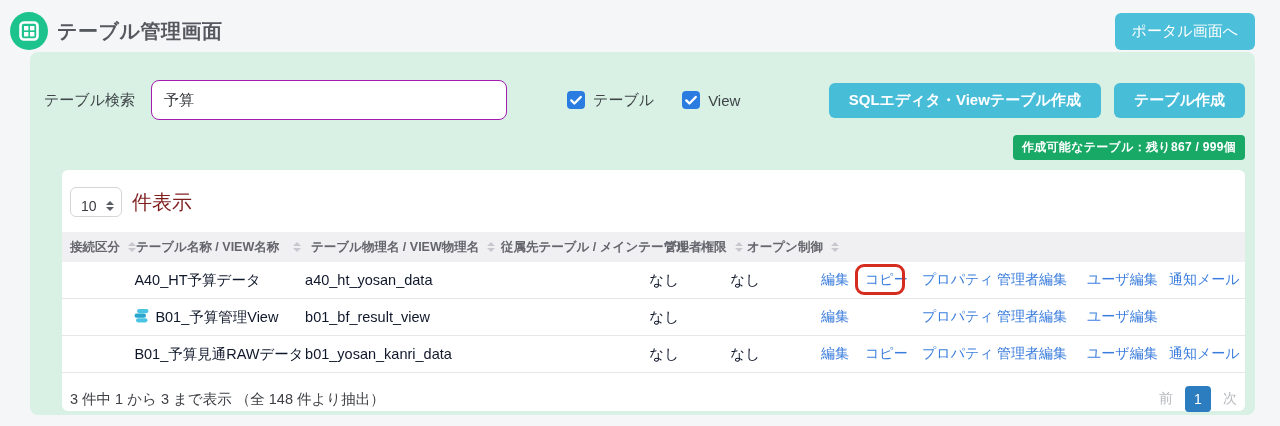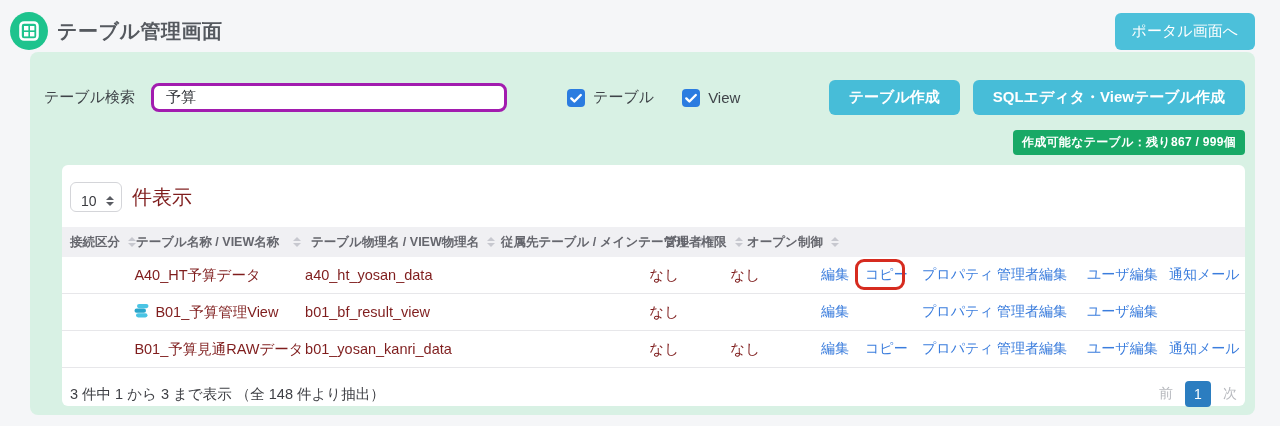--- a/index.html
+++ b/index.html
@@ -34,22 +34,22 @@
     margin:2px 25px 0 30px;
     height:363px;
     background:#d8f1e4;
     border-radius:8px;
     padding:28px 10px 0 14px;
     position:relative;
   }
   .search-row { display:flex; align-items:center; }
   .search-label { font-size:15px; color:#3f4449; margin-right:16px; white-space:nowrap; }
   .search-input {
-    width:356px; height:29px;
-    border:3px solid #a21caf; border-radius:8px;
+    width:356px; height:40px;
+    border:1px solid #a21caf; border-radius:8px;
     background:#fff; font-size:15px; font-family:inherit;
     padding:0 12px; color:#2f3237; outline:none;
   }
   .checkbox-group { display:flex; align-items:center; margin-left:60px; gap:28px; }
   .checkbox-item { display:flex; align-items:center; gap:8px; cursor:pointer; }
   .checkbox-item svg { display:block; }
   .checkbox-label { font-size:15px; color:#3f4449; }
   .search-spacer { flex:1; }
   .btn-cyan {
     background:#47bdd8; color:#fff; border:none;
@@ -97,21 +97,21 @@
   .sort .u { border-bottom:4px solid #c7c8cf; }
   .sort .d { border-top:4px solid #c7c8cf; }
   .row { height:37px; border-bottom:1px solid #e7e7ea; background:#fff; }
   .c-conn   { width:74px;  padding-left:8px; }
   .c-name   { width:175px; display:flex; align-items:center; gap:6px; }
   .c-phys   { width:190px; }
   .c-parent { width:163px; }
   .c-admin  { width:83px;  }
   .c-open   { width:93px;  }
   .c-actions{ flex:1; display:flex; align-items:center; }
-  .cell { white-space:nowrap; overflow:hidden; color:#7f1d1d; }
+  .cell { white-space:nowrap; overflow:hidden; color:#0f172a; }
   .slot { display:inline-block; white-space:nowrap; }
   .s-edit{width:44px}.s-copy{width:57px}.s-props{width:75px}.s-adm{width:90px}.s-user{width:82px}.s-mail{width:76px}
   .lnk { color:#3b7ddd; font-size:14px; text-decoration:none; cursor:pointer; }
   .copy-wrap { position:relative; display:inline-block; }
   .copy-annotation {
     position:absolute; left:-10px; top:-7px; right:3px; bottom:-6px;
     border:3px solid #d62b1f; border-radius:9px; pointer-events:none;
   }
   .view-icon { display:inline-block; flex:0 0 auto; }
   
@@ -162,22 +162,22 @@
       </span>
       <span class="checkbox-item">
         <svg width="18" height="18" viewBox="0 0 18 18">
           <rect width="18" height="18" rx="4" fill="#2b7ce0"></rect>
           <path d="M4.3 9.4 l3.1 3.1 L13.8 6" fill="none" stroke="#fff" stroke-width="2.4" stroke-linecap="round" stroke-linejoin="round"></path>
         </svg>
         <span class="checkbox-label">View</span>
       </span>
     </span>
     <span class="search-spacer"></span>
+    <button class="btn-cyan">SQLエディタ・Viewテーブル作成</button>
     <button class="btn-cyan">テーブル作成</button>
-    <button class="btn-cyan">SQLエディタ・Viewテーブル作成</button>
   </div>
 
   <div class="badge-row">
     <span class="quota-badge">作成可能なテーブル：残り867 / 999個</span>
   </div>
 
   <div class="card">
 
     <div class="length-row">
       <span class="length-select">

